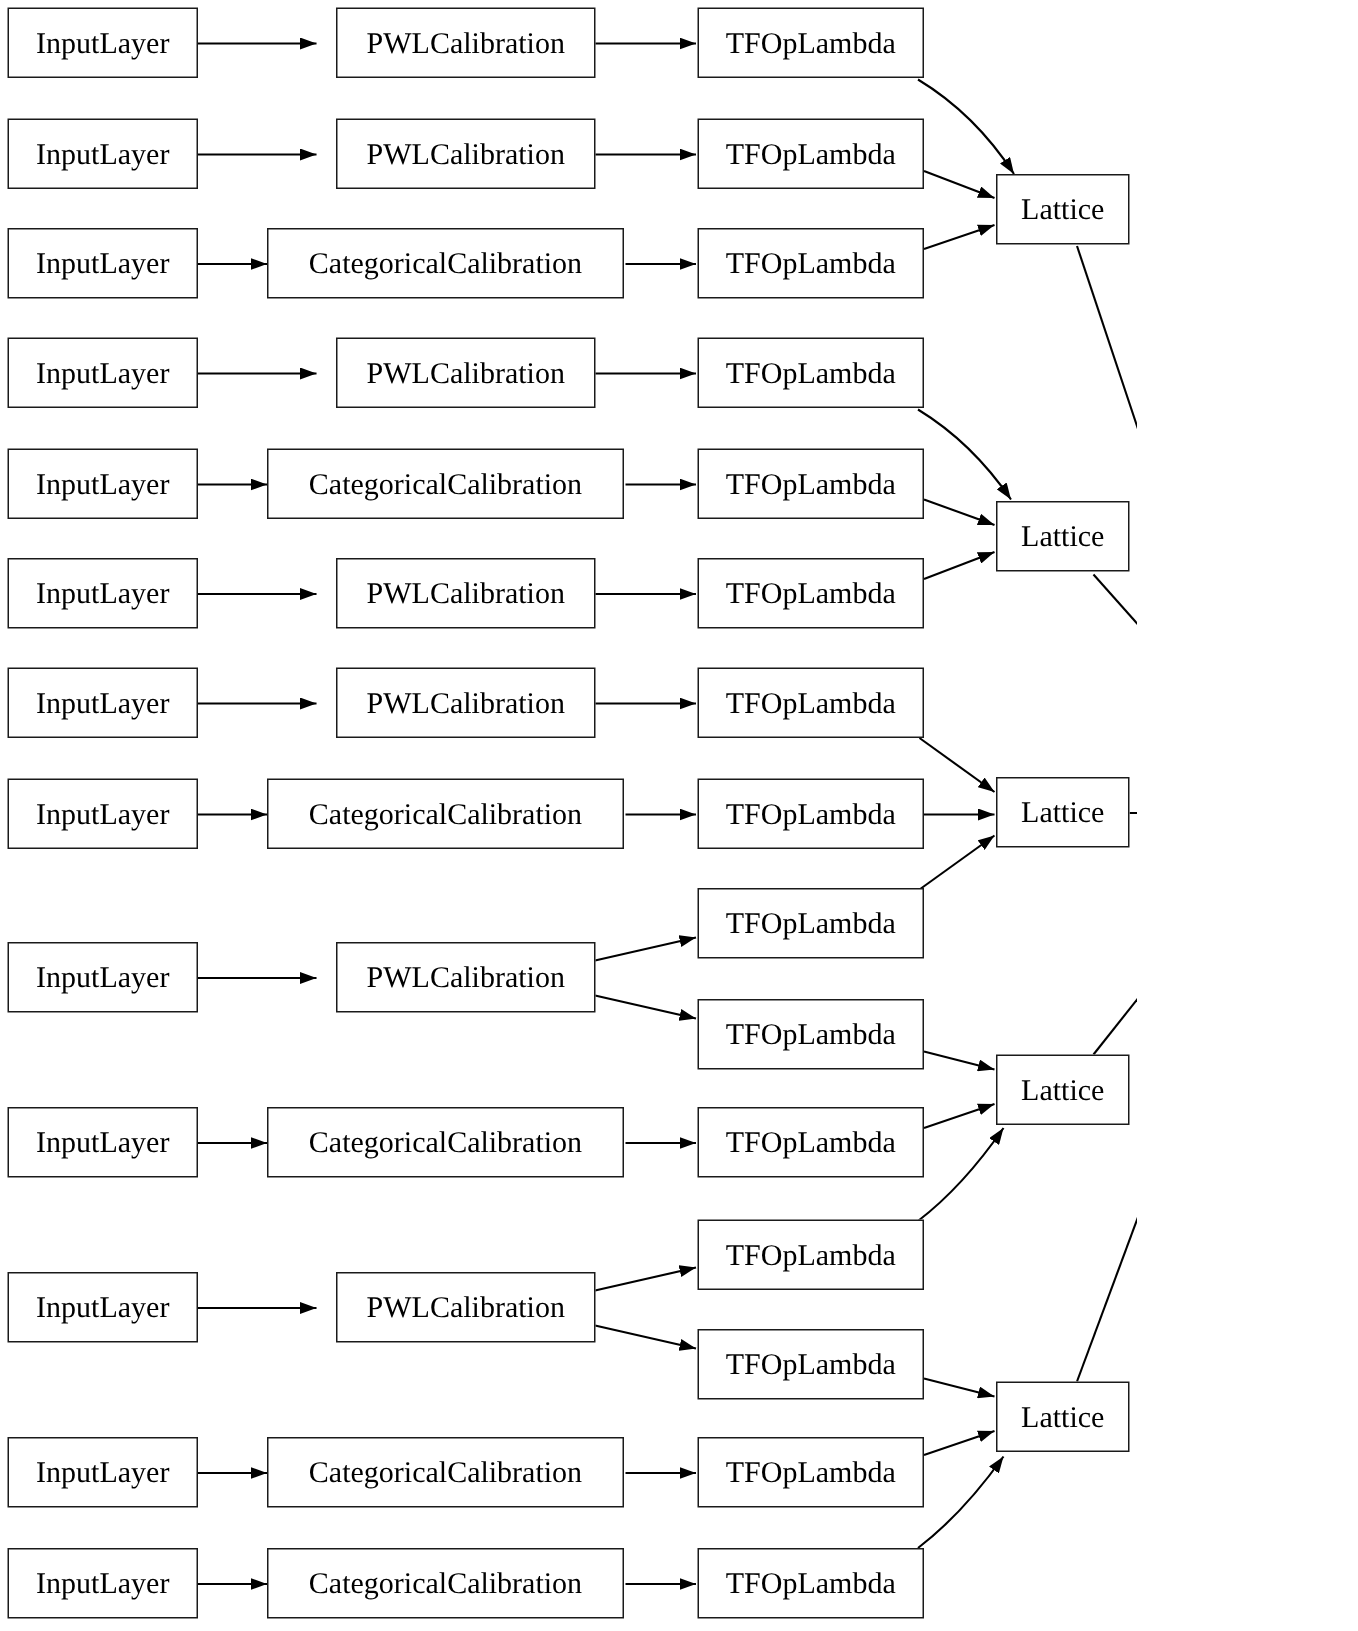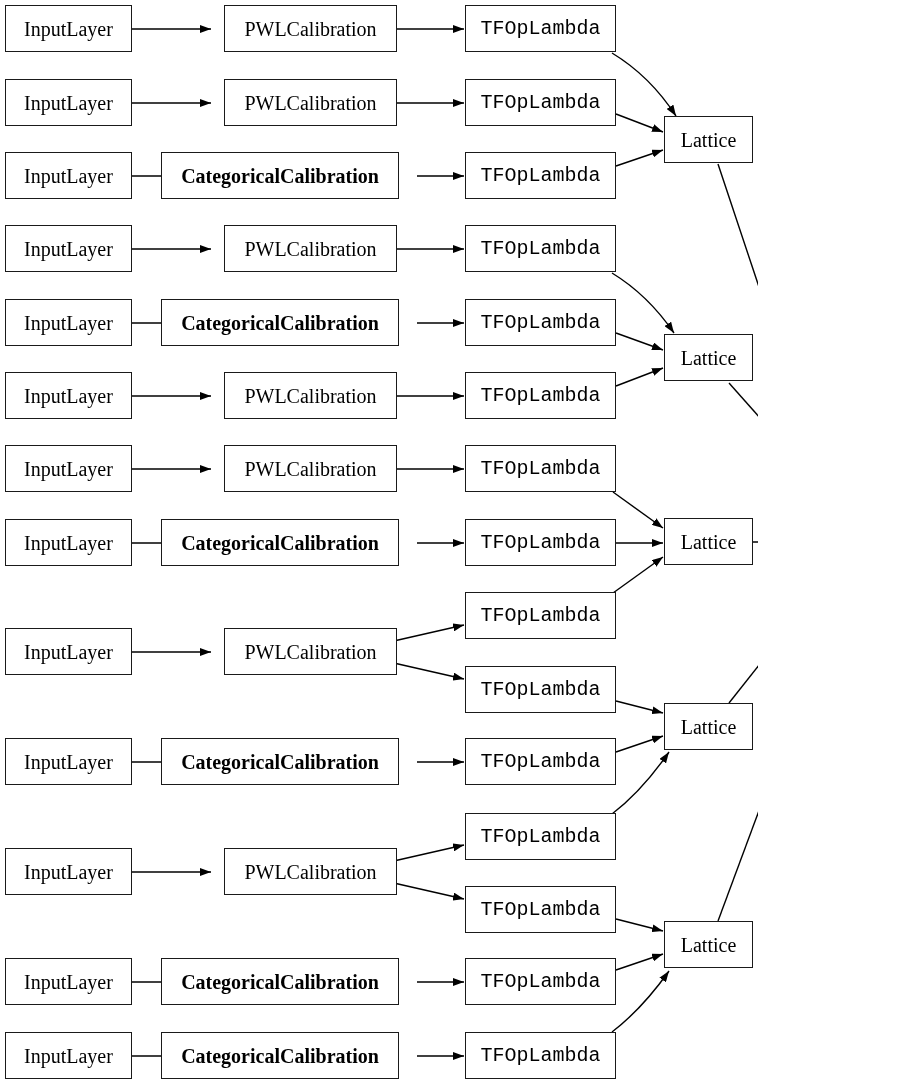--- a/index.html
+++ b/index.html
@@ -29,22 +29,22 @@
     display: flex;
     align-items: center;
     justify-content: center;
     font-size: 20px;
     color: #000000;
     white-space: nowrap;
     line-height: 1;
   }
   .node.input   { left: 5px;   width: 127px; }
   .node.pwl     { left: 224px; width: 173px; }
-  .node.cat     { left: 161px; width: 238px; font-weight: bold; }
-  .node.lambda  { left: 465px; width: 151px; font-family: Liberation Mono, monospace; }
+  .node.cat     { left: 178px; width: 238px; }
+  .node.lambda  { left: 465px; width: 151px; }
   .node.lattice { left: 664px; width: 89px;  }
   .node.average { left: 799px; width: 101px; height: 48px; }
 </style>
 </head>
 <body>
 
 <div class="canvas">
 
   <svg class="edges" width="905" height="1087" viewBox="0 0 905 1087">
     <defs>

